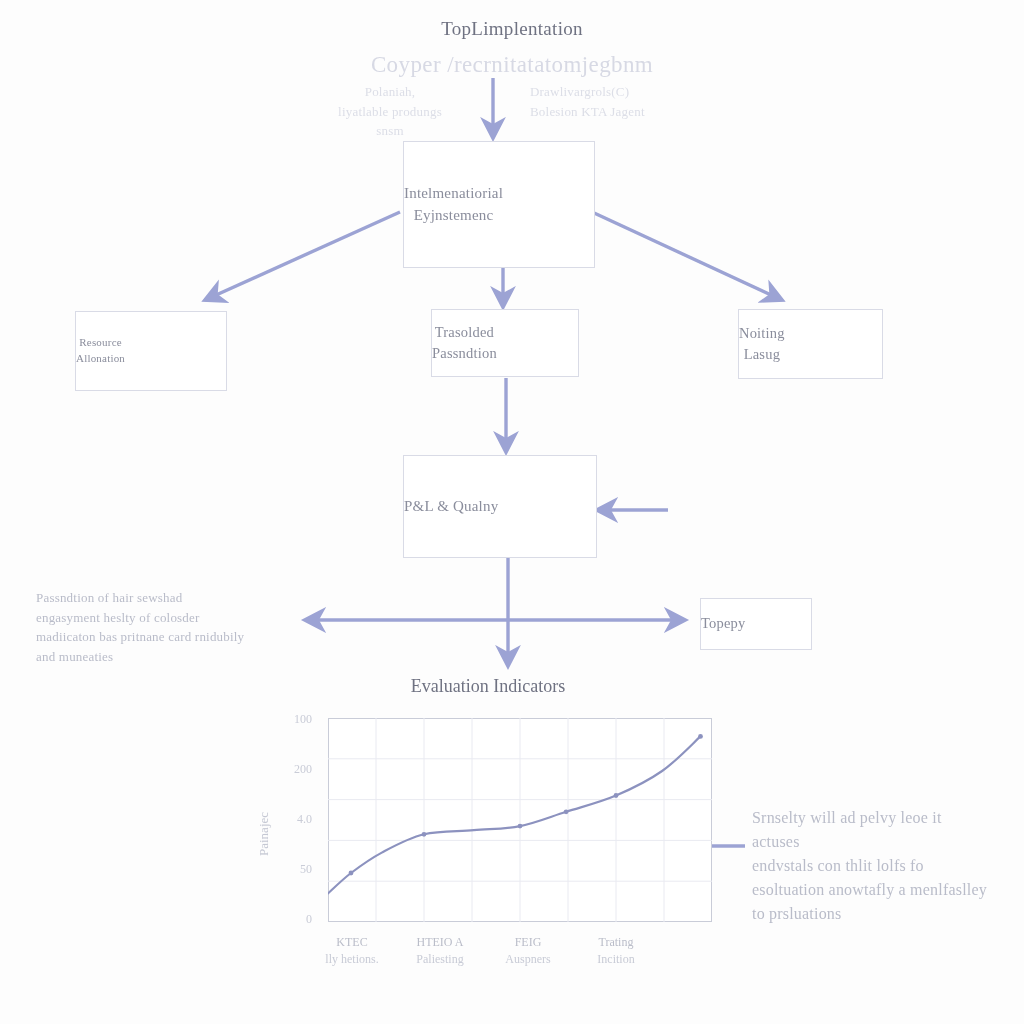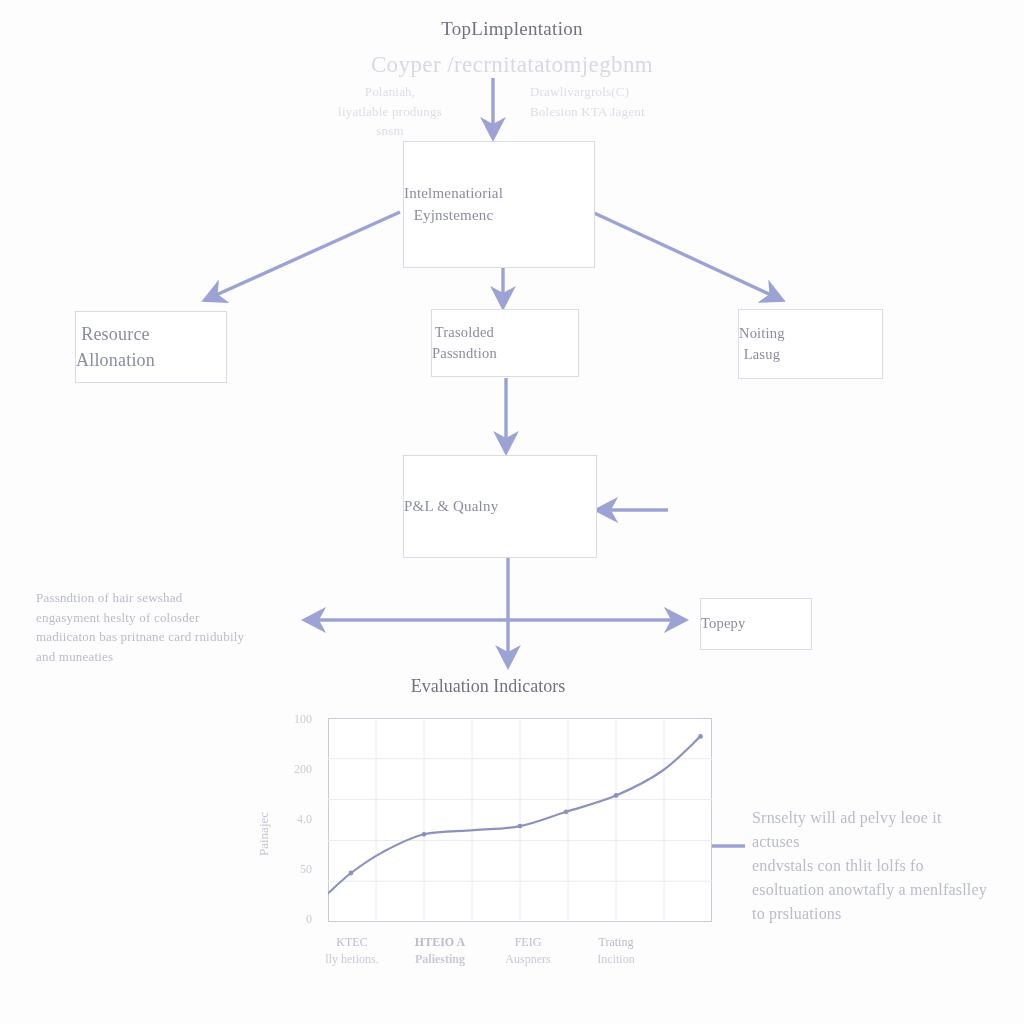--- a/index.html
+++ b/index.html
@@ -132,21 +132,21 @@
   <div class="ftext dimmer" style="left:530px;top:82px;width:180px;font-size:13px;text-align:left;white-space:pre-line;">Drawlivargrols(C)
 Bolesion KTA Jagent</div>
 
   <div class="node" style="left:403px;top:141px;width:192px;height:127px;font-size:15px;">
     <span>
       <span>Intelmenatiorial</span>
       <span>Eyjnstemenc</span>
     </span>
   </div>
 
-  <div class="node" style="left:75px;top:311px;width:152px;height:72px;font-size:18px;">
+  <div class="node" style="left:75px;top:311px;width:152px;height:80px;font-size:11px;">
     <span>
       <span>Resource</span>
       <span>Allonation</span>
     </span>
   </div>
 
   <div class="node" style="left:431px;top:309px;width:148px;height:68px;font-size:14.5px;">
     <span>
       <span>Trasolded</span>
       <span>Passndtion</span>
@@ -214,21 +214,21 @@
           <circle cx="238.1" cy="93.8" r="2.4"></circle>
           <circle cx="288.0" cy="77.5" r="2.4"></circle>
           <circle cx="372.5" cy="18.4" r="2.4"></circle>
         </g>
     </svg>
 
     <div class="xtick" style="left:56px;top:258px;">
       <div>KTEC</div>
       <div class="l2">lly hetions.</div>
     </div>
-    <div class="xtick" style="left:144px;top:258px;font-weight:bold;">
+    <div class="xtick" style="left:144px;top:258px;">
       <div>HTEIO A</div>
       <div class="l2">Paliesting</div>
     </div>
     <div class="xtick" style="left:232px;top:258px;">
       <div>FEIG</div>
       <div class="l2">Auspners</div>
     </div>
     <div class="xtick" style="left:320px;top:258px;">
       <div>Trating</div>
       <div class="l2">Incition</div>

